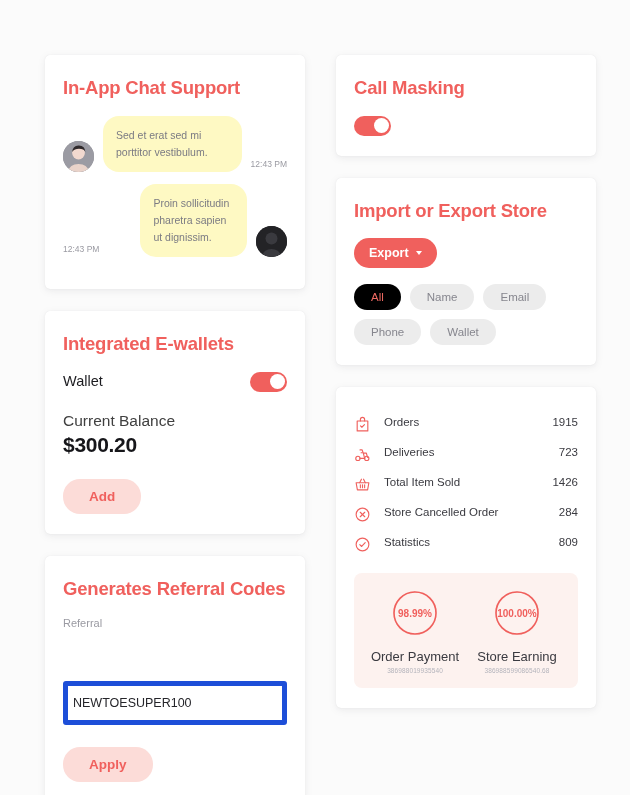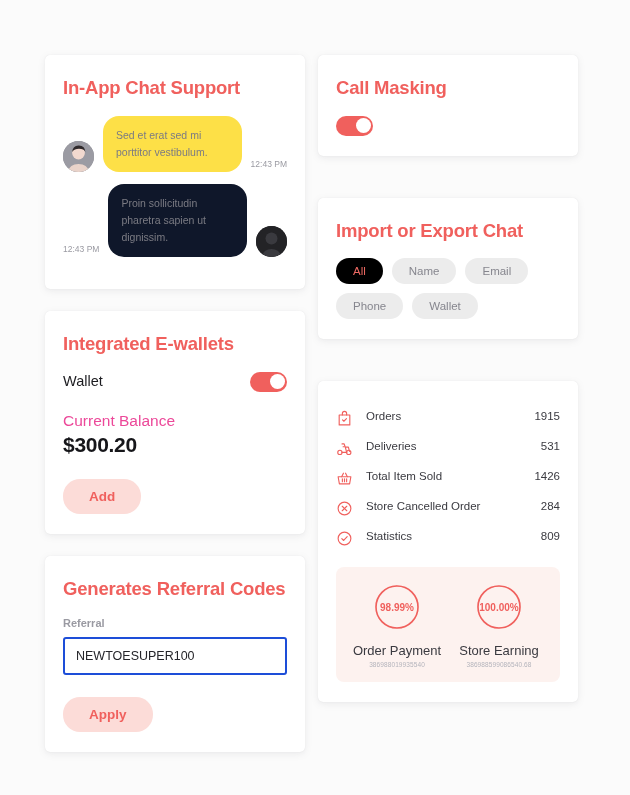--- a/index.html
+++ b/index.html
@@ -6,21 +6,21 @@
   html, body {
     width: 630px; height: 795px;
     background: #fbfbfb;
     font-family: "Liberation Sans", sans-serif;
     overflow: hidden;
   }
   .page { position: relative; width: 630px; height: 795px; }
 
   .col { position: absolute; display: flex; flex-direction: column; }
   .col-left  { left: 45px; top: 55px; width: 260px; }
-  .col-right { left: 318px; top: 55px; width: 260px; gap: 20px; }
+  .col-right { left: 336px; top: 55px; width: 260px; }
 
   .card {
     background: #ffffff;
     border-radius: 5px;
     box-shadow: 0 2px 7px rgba(120,120,130,0.13), 0 0 1px rgba(120,120,130,0.18);
     padding: 22px 18px 20px 18px;
     margin-bottom: 22px;
   }
   .card-title {
     color: #f0605d;
@@ -42,53 +42,53 @@
   .avatar.dark { background: #2b2b2f; }
   .avatar svg { display: block; width: 100%; height: 100%; }
   .bubble {
     border-radius: 16px;
     padding: 11px 13px;
     font-size: 10.5px;
     line-height: 1.62;
     color: #7b7b83;
     max-width: 152px;
   }
-  .bubble.in  { background: #fde047; }
-  .bubble.out { background: #0f172a; }
+  .bubble.in  { background: #fef9c3; }
+  .bubble.out { background: #fef9c3; margin-left: 32px; }
   .stamp { font-size: 8.5px; color: #9a9aa2; white-space: nowrap; padding-bottom: 3px; }
 
   
   .row-between { display: flex; align-items: center; justify-content: space-between; gap: 10px; }
   .toggle {
     width: 37px; height: 20px; border-radius: 11px;
     background: #f0605d; position: relative; flex: 0 0 37px;
   }
   .toggle::after {
     content: ""; position: absolute; top: 2.5px; right: 2.5px;
     width: 15px; height: 15px; border-radius: 50%; background: #fff;
   }
   .label-dark { font-size: 14.5px; color: #1c1c20; font-weight: 500; line-height: 1.45; }
 
   
-  .muted-lg { font-size: 15.5px; color: #ec4899; margin-top: 20px; font-weight: 500; }
+  .muted-lg { font-size: 15.5px; color: #404040; margin-top: 20px; font-weight: 500; }
   .amount   { font-size: 21px; color: #16161a; font-weight: 700; margin-top: 3px; letter-spacing: -0.3px; }
   .btn-soft {
     margin-top: 22px; display: inline-block;
     background: #fcdcd8; color: #f0605d;
     border: none; border-radius: 17px;
     padding: 10px 26px; font-size: 13.5px; font-weight: 600;
     font-family: inherit; cursor: pointer;
   }
 
   
-  .field-label { font-size: 11px; color: #9a9aa2; margin-bottom: 8px; font-weight: bold; }
+  .field-label { font-size: 11px; color: #9a9aa2; margin-bottom: 8px; }
   .field-input {
-    width: 100%; border: 2px solid #1d4ed8; border-radius: 3px;
-    padding: 10px 11px; font-size: 12.5px; color: #25252a;
-    font-family: inherit; background: #fff;
+    width: 100%; border: 5px solid #1d4ed8; border-radius: 3px;
+    padding: 10px 5px; font-size: 12.5px; color: #25252a;
+    font-family: inherit; background: #fff; margin-top: 44px;
   }
 
   
   .btn-solid {
     background: #f0605d; color: #fff; border: none; border-radius: 15px;
     padding: 8px 15px; font-size: 12.5px; font-weight: 600;
     font-family: inherit; cursor: pointer;
     display: inline-flex; align-items: center; gap: 7px;
   }
   .caret {
@@ -186,21 +186,25 @@
   <div class="col col-right">
 
     <div class="card">
       <div class="card-title">Call Masking</div>
       <div class="row-between">
         <div class="toggle"></div>
       </div>
     </div>
 
     <div class="card">
-      <div class="card-title">Import or Export Chat</div>
+      <div class="card-title">Import or Export Store</div>
+      <button class="btn-solid">
+        <span>Export</span>
+        <span class="caret"></span>
+      </button>
       <div class="chips">
         <button class="chip active">All</button>
         <button class="chip">Name</button>
         <button class="chip">Email</button>
         <button class="chip">Phone</button>
         <button class="chip">Wallet</button>
       </div>
     </div>
 
     <div class="card">
@@ -222,21 +226,21 @@
           <svg viewBox="0 0 24 24" fill="none" stroke="#f0605d" stroke-width="1.6" stroke-linecap="round" stroke-linejoin="round">
             <circle cx="5.5" cy="17.5" r="3"></circle>
               <circle cx="18" cy="17.5" r="3"></circle>
             <path d="M8.5 17.5h6.5"></path>
               <path d="M15 17.5l-2-8h-3"></path>
               <path d="M13.5 10h4l1.5 6"></path>
             <path d="M8.5 5.5h3l1 3"></path>
           </svg>
         </span>
         <span class="nm">Deliveries</span>
-        <span class="vl">531</span>
+        <span class="vl">723</span>
       </div>
 
       <div class="stat">
         <span class="ico">
           <svg viewBox="0 0 24 24" fill="none" stroke="#f0605d" stroke-width="1.6" stroke-linecap="round" stroke-linejoin="round">
             <path d="M3 9.5h18l-1.8 10H4.8z"></path>
               <path d="M8 9.5l2.5-5"></path>
               <path d="M16 9.5L13.5 4.5"></path>
             <path d="M9 12.5v4"></path>
               <path d="M12 12.5v4"></path>

